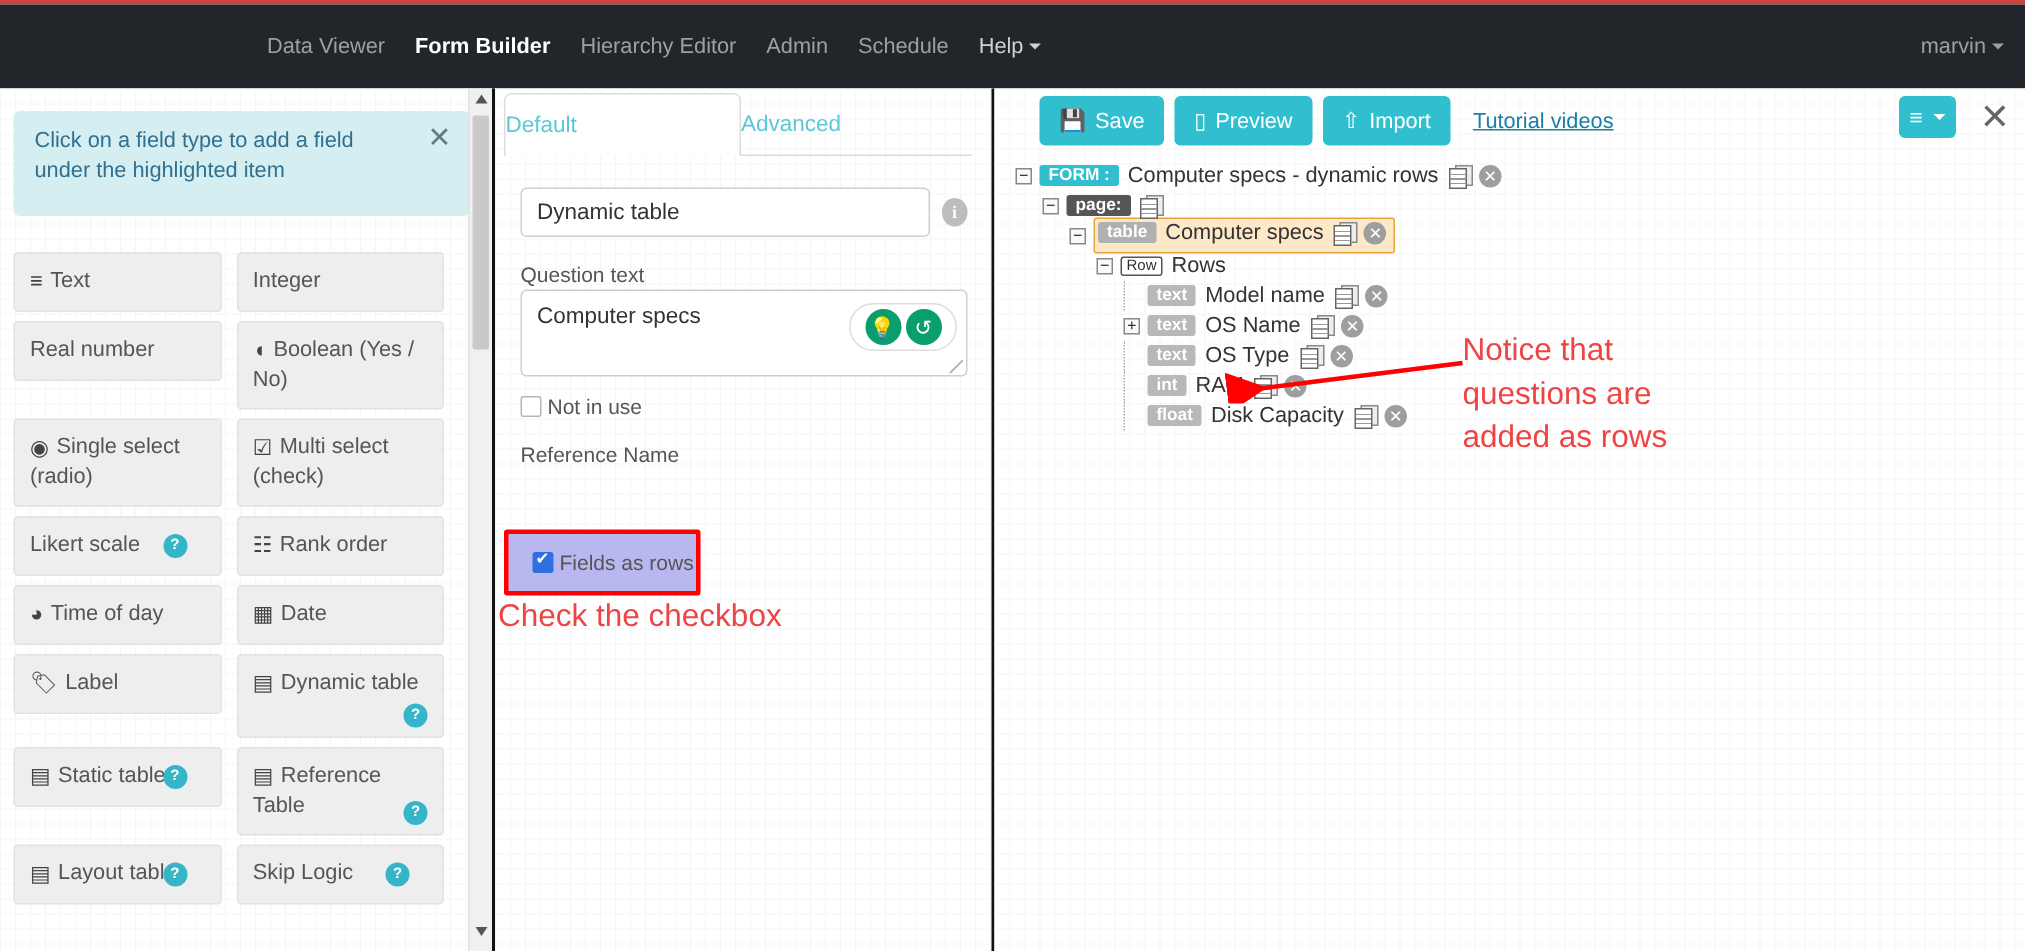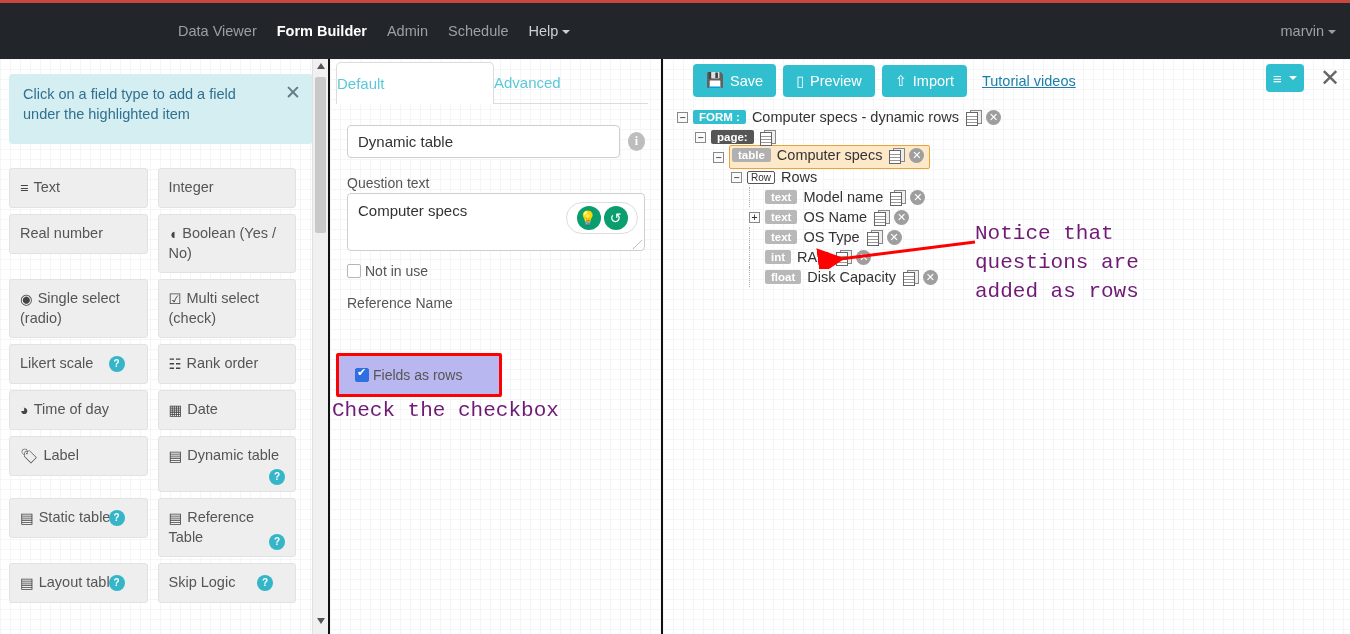--- a/index.html
+++ b/index.html
@@ -143,25 +143,25 @@
       linear-gradient(135deg, transparent 45%, #bbb 45%, #bbb 55%, transparent 55%); }
   .cbrow { display:flex; align-items:center; gap:4px;justify-content:space-between; }
   .cbox { width:14px; height:14px; border:1px solid #b5b5b5; border-radius:2px; background:#fff; }
   .cbox.checked {
     background:#2f6fe0; border-color:#2f6fe0; position:relative;
   }
   .cbox.checked:after {
     content:"✔"; position:absolute; left:1px; top:-3px; color:#fff; font-size:11px;
   }
   #rowsbox {
-    position:absolute; left:336px; top:294px; width:166px; height:44px;
+    position:absolute; left:336px; top:294px; width:131px; height:44px;
     background:#b9b7f0; border:3px solid #ff0000; border-radius:2px;
     display:flex; align-items:center; padding-left:16px;
   }
-  .annot { color:#701a75; font-family:Liberation Mono, monospace; }
+  .annot { color:#ef4444; font-family:Liberation Sans, sans-serif; }
   #annot-left { position:absolute; left:332px; top:340px; font-size:21px; }
   #divider2 { position:absolute; left:661px; top:0; bottom:0; width:2px; background:#111; }
 
   
   #rightpanel { position:absolute; left:663px; top:0; right:0; bottom:0; }
   #toolbar { position:absolute; left:30px; top:5px; display:flex; align-items:center; gap:7px; }
   .tbtn {
     background:#31bfd0; color:#fff; border:none; border-radius:4px;
     font-size:14.5px; padding:8px 13px; display:flex; align-items:center; gap:6px;
     cursor:pointer; font-family:"Liberation Sans", sans-serif;
@@ -223,20 +223,21 @@
 </style>
 </head>
 <body class="gridbg">
 
 <div id="topstrip"></div>
 
 <div id="navbar">
   <div id="navlinks">
       <div class="navitem"><span>Data Viewer</span></div>
       <div class="navitem active"><span>Form Builder</span></div>
+      <div class="navitem"><span>Hierarchy Editor</span></div>
       <div class="navitem"><span>Admin</span></div>
       <div class="navitem"><span>Schedule</span></div>
       <div class="navitem help"><span>Help</span><span class="caret"></span></div>
     </div>
   <div id="userbox">
     <span>marvin</span><span class="caret"></span>
   </div>
 </div>
 
 <div id="main">

